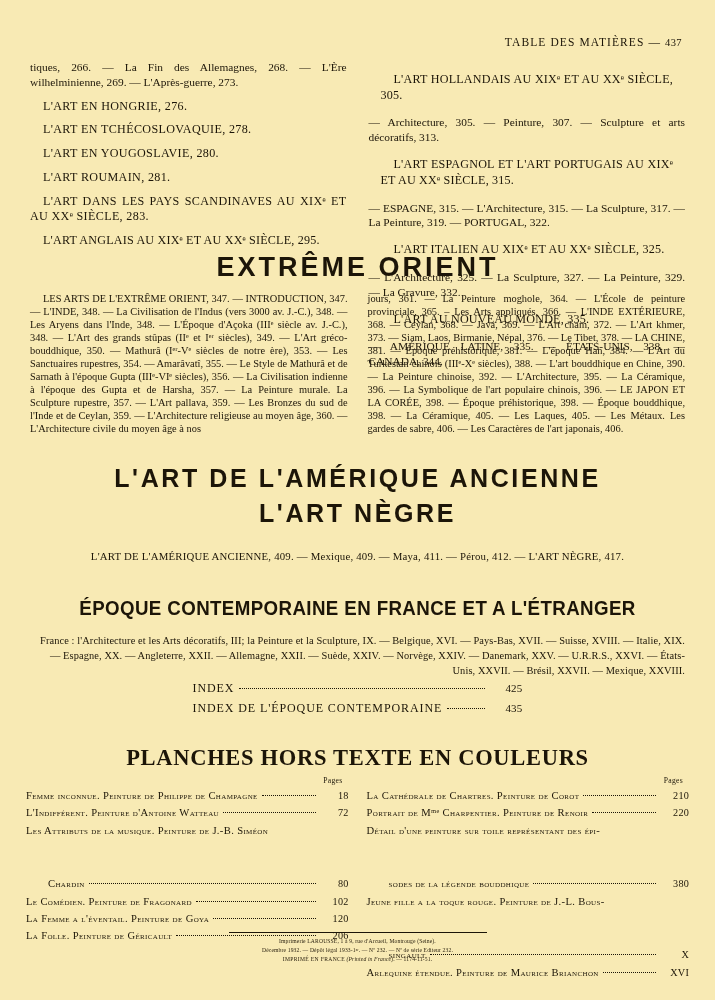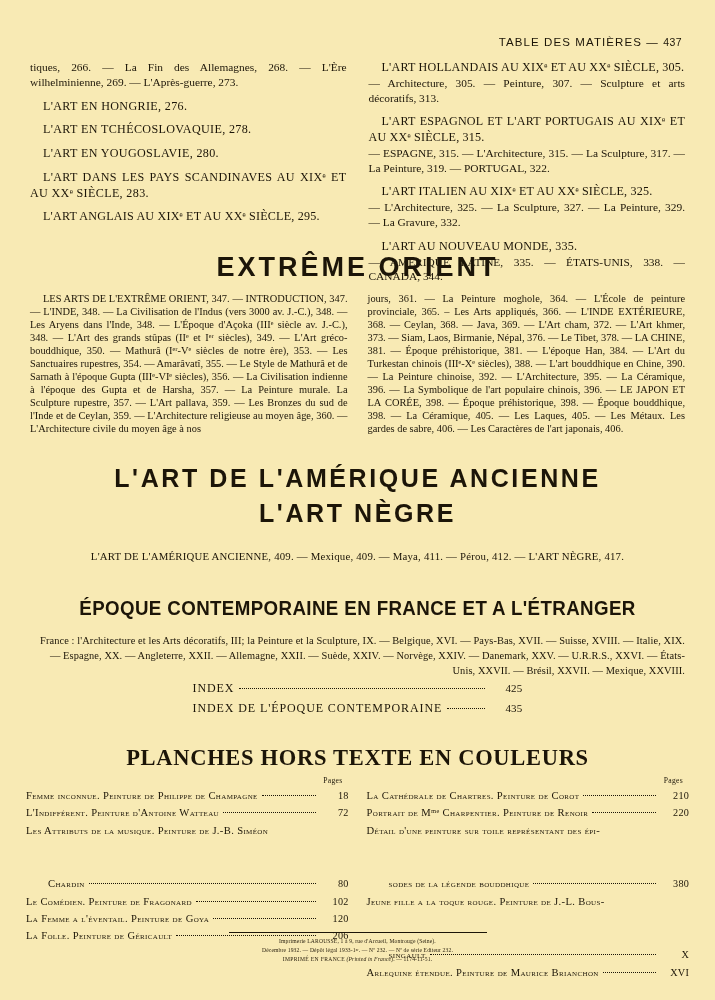--- a/index.html
+++ b/index.html
@@ -9,21 +9,21 @@
     font-family:"Liberation Serif", serif;
     color:#1c1508;
     overflow:hidden;
   }
   .page{position:relative;width:715px;height:1000px;box-sizing:border-box;padding:0;}
 
   
   .runhead{
     position:absolute;top:36px;right:33px;
     font-size:11.5px;letter-spacing:1.1px;
-    font-family:Liberation Sans, sans-serif;
+    font-family:Liberation Serif, serif;
     white-space:nowrap;
   }
   .runhead .num{font-size:10.5px;letter-spacing:.4px;}
 
   
   .cols{display:flex;gap:22px;padding:0 30px;box-sizing:border-box;}
   .col{flex:1 1 0;min-width:0;}
 
   
   .toplist{position:absolute;top:60px;left:0;right:0;}
@@ -121,40 +121,41 @@
   .coloph-rule{
     width:258px;height:1.2px;background:#1c1508;margin:0 auto 4px auto;
   }
   .coloph-line{
     font-size:5.6px;line-height:1.62;letter-spacing:.15px;
     color:#2a2110;margin:0;
   }
   .coloph-line .sc{font-variant:small-caps;letter-spacing:.35px;}
   .coloph-line i{font-style:italic;}
 
-  .blk{margin:0;}
+  .blk{margin:12px;}
 </style>
 </head>
 <body>
 
 <div class="page">
 
   <div class="runhead">
     <span>TABLE DES MATIÈRES</span>
     <span>—</span>
     <span class="num">437</span>
   </div>
 
   <div class="toplist cols">
 
     <div class="col">
       <p class="lead">tiques, 266. — La Fin des Allemagnes, 268. — L'Ère wilhelminienne, 269. — L'Après-guerre, 273.</p>
       <p class="entry">L'ART EN HONGRIE, 276.</p>
       <p class="entry">L'ART EN TCHÉCOSLOVAQUIE, 278.</p>
       <p class="entry">L'ART EN YOUGOSLAVIE, 280.</p>
+      <p class="entry">L'ART ROUMAIN, 281.</p>
       <p class="entry">L'ART DANS LES PAYS SCANDINAVES AU XIXᵉ ET AU XXᵉ SIÈCLE, 283.</p>
       <p class="entry tight">L'ART ANGLAIS AU XIXᵉ ET AU XXᵉ SIÈCLE, 295.</p>
     </div>
 
     <div class="col">
       <p class="entry tight blk">L'ART HOLLANDAIS AU XIXᵉ ET AU XXᵉ SIÈCLE, 305.</p>
       <p class="sub">— Architecture, 305. — Peinture, 307. — Sculpture et arts décoratifs, 313.</p>
       <p class="entry tight blk">L'ART ESPAGNOL ET L'ART PORTUGAIS AU XIXᵉ ET AU XXᵉ SIÈCLE, 315.</p>
       <p class="sub">— ESPAGNE, 315. — L'Architecture, 315. — La Sculpture, 317. — La Peinture, 319. — PORTUGAL, 322.</p>
       <p class="entry tight blk">L'ART ITALIEN AU XIXᵉ ET AU XXᵉ SIÈCLE, 325.</p>

